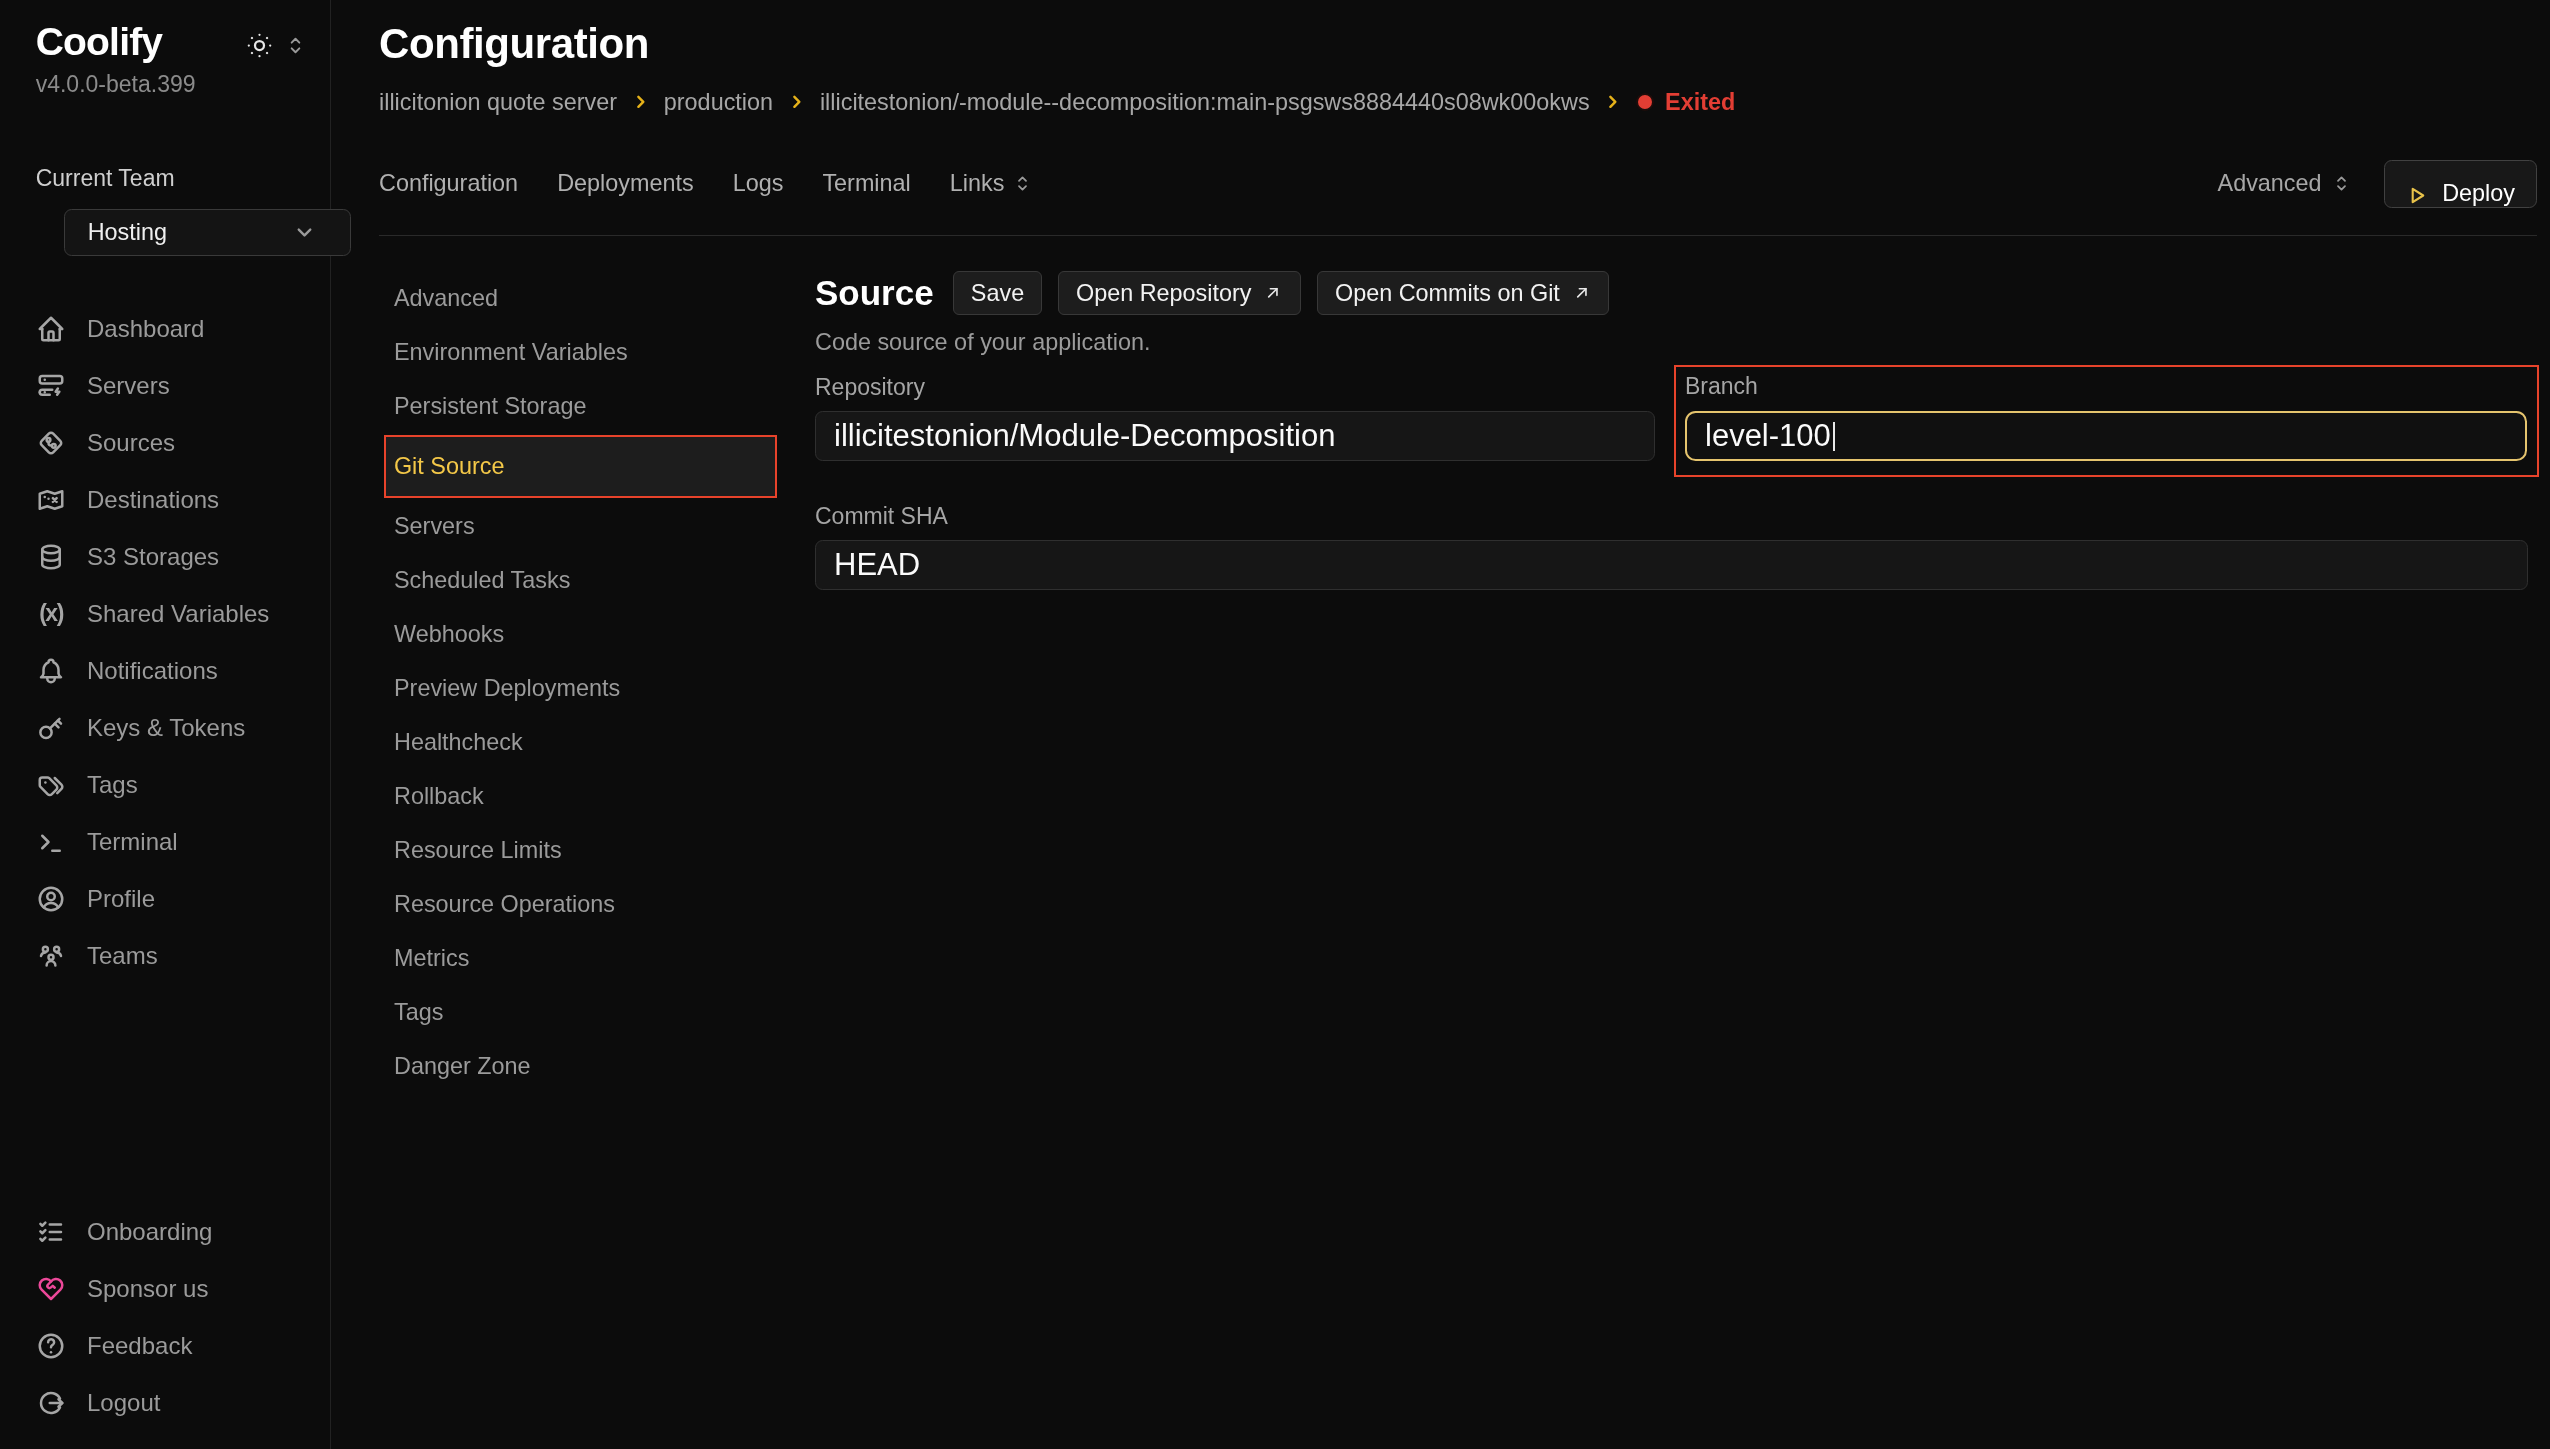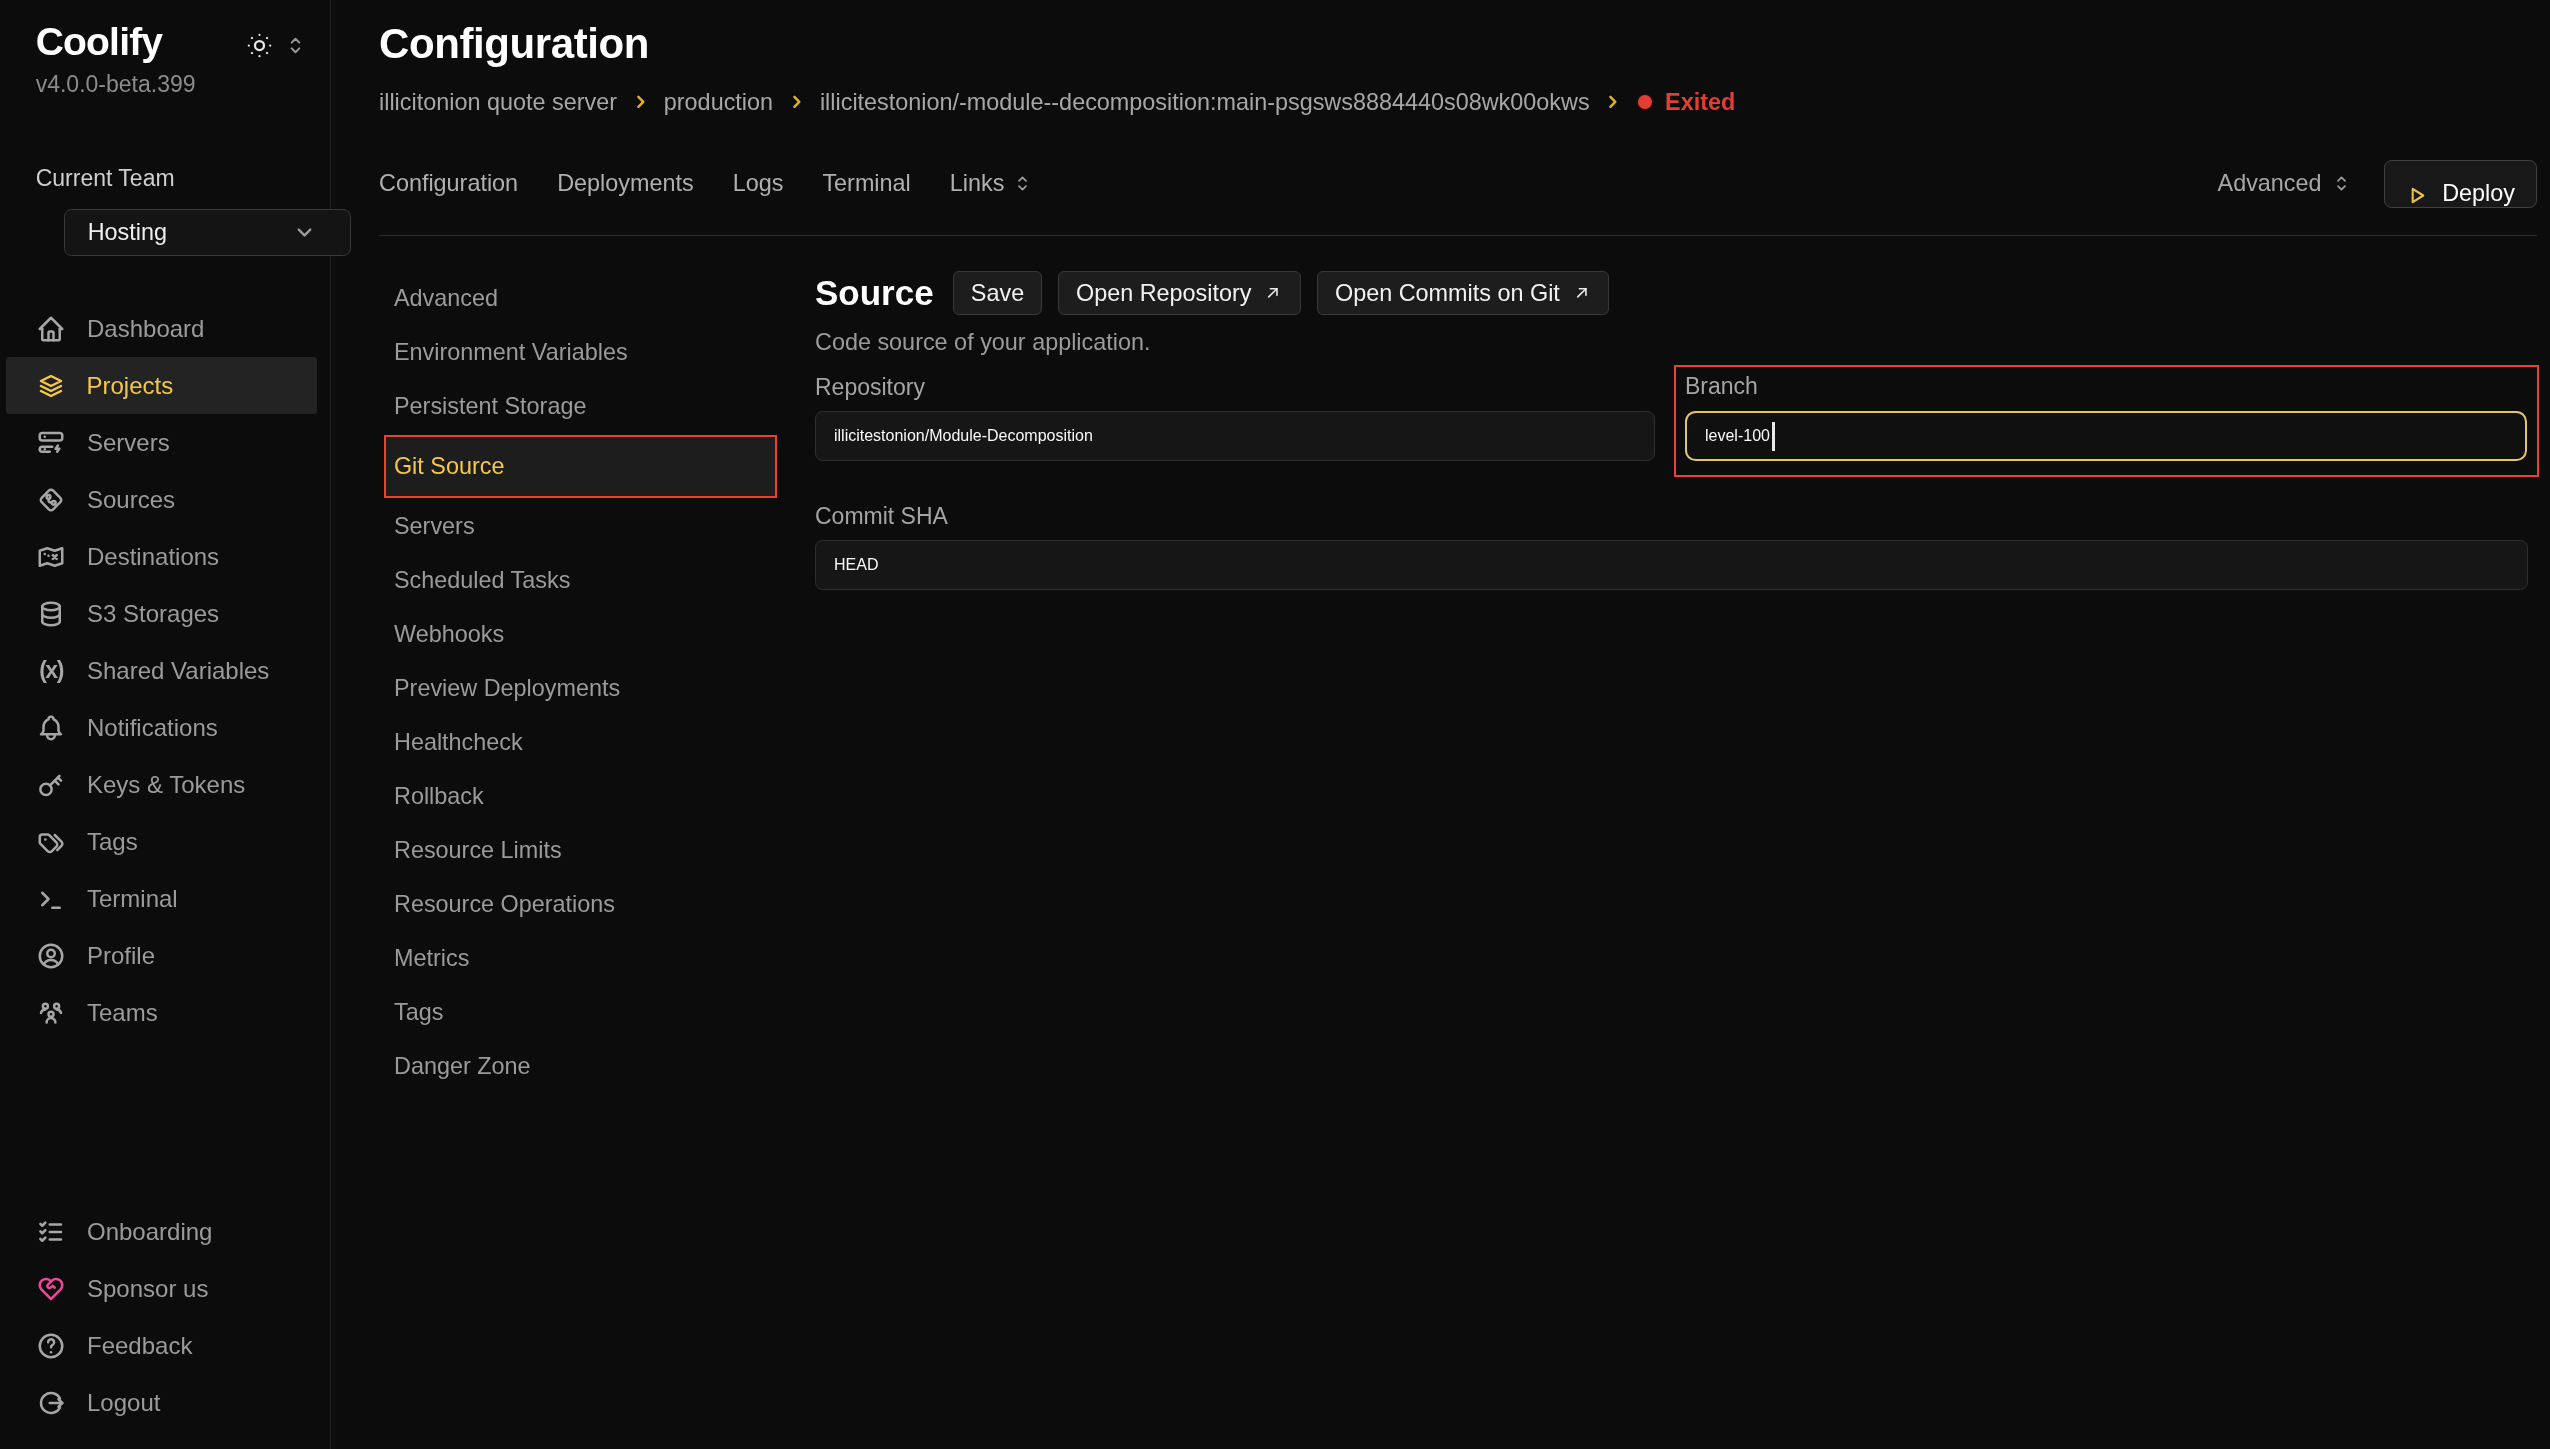--- a/index.html
+++ b/index.html
@@ -115,21 +115,21 @@
   .desc{margin-top:13.6px;font-size:23.4px;color:#9b9b9b}
 
   .fields{
     margin-top:18px;
     display:grid;grid-template-columns:840px 1fr;column-gap:19px;row-gap:26px;
   }
   .field-label{font-size:23px;color:#a5a5a5;margin-bottom:10.6px}
   .text-input{
     height:50px;background:var(--input-bg);
     border:1.5px solid var(--input-border);border-radius:7.6px;
-    display:flex;align-items:center;padding:0 18px;font-size:16px;color:#fafafa;
+    display:flex;align-items:center;padding:0 18px;font-size:31px;color:#fafafa;
     width:100%;
   }
   .annot-branch{
     border:2.3px solid var(--red);
     margin:-8.3px -2.3px 0 0;
     padding:6px 10.6px 13.6px 9px;
   }
   .annot-branch .text-input{
     border:2.3px solid var(--focus-gold);border-radius:10.6px;background:#101010;
   }
@@ -174,30 +174,20 @@
   <nav class="nav">
     <div class="nav-item">
       <span class="icon">
           <svg width="30" height="30" viewBox="0 0 24 24" fill="none" stroke="currentColor" stroke-width="2" stroke-linecap="round" stroke-linejoin="round">
             <path d="M5 12H3l9-9 9 9h-2"></path>
             <path d="M5 12v8a1 1 0 0 0 1 1h12a1 1 0 0 0 1-1v-8"></path>
             <path d="M10 21v-6a1 1 0 0 1 1-1h2a1 1 0 0 1 1 1v6"></path>
           </svg>
         </span>
       <span>Dashboard</span>
-    </div>
-    <div class="nav-item active">
-      <span class="icon">
-          <svg width="30" height="30" viewBox="0 0 24 24" fill="none" stroke="currentColor" stroke-width="2" stroke-linecap="round" stroke-linejoin="round">
-            <path d="M12 4l-8 4 8 4 8-4-8-4z"></path>
-            <path d="M4 12l8 4 8-4"></path>
-            <path d="M4 16l8 4 8-4"></path>
-          </svg>
-        </span>
-      <span>Projects</span>
     </div>
     <div class="nav-item">
       <span class="icon">
           <svg width="30" height="30" viewBox="0 0 24 24" fill="none" stroke="currentColor" stroke-width="2" stroke-linecap="round" stroke-linejoin="round">
             <rect x="3" y="4" width="18" height="6" rx="2"></rect>
             <path d="M3 17a2 2 0 0 1 2-2h8"></path>
             <path d="M3 17a2 2 0 0 0 2 2h6"></path>
             <path d="M7 7h.01M7 17h.01"></path>
             <path d="M17.5 14l-1.8 2.5h3L16.9 19"></path>
           </svg>

